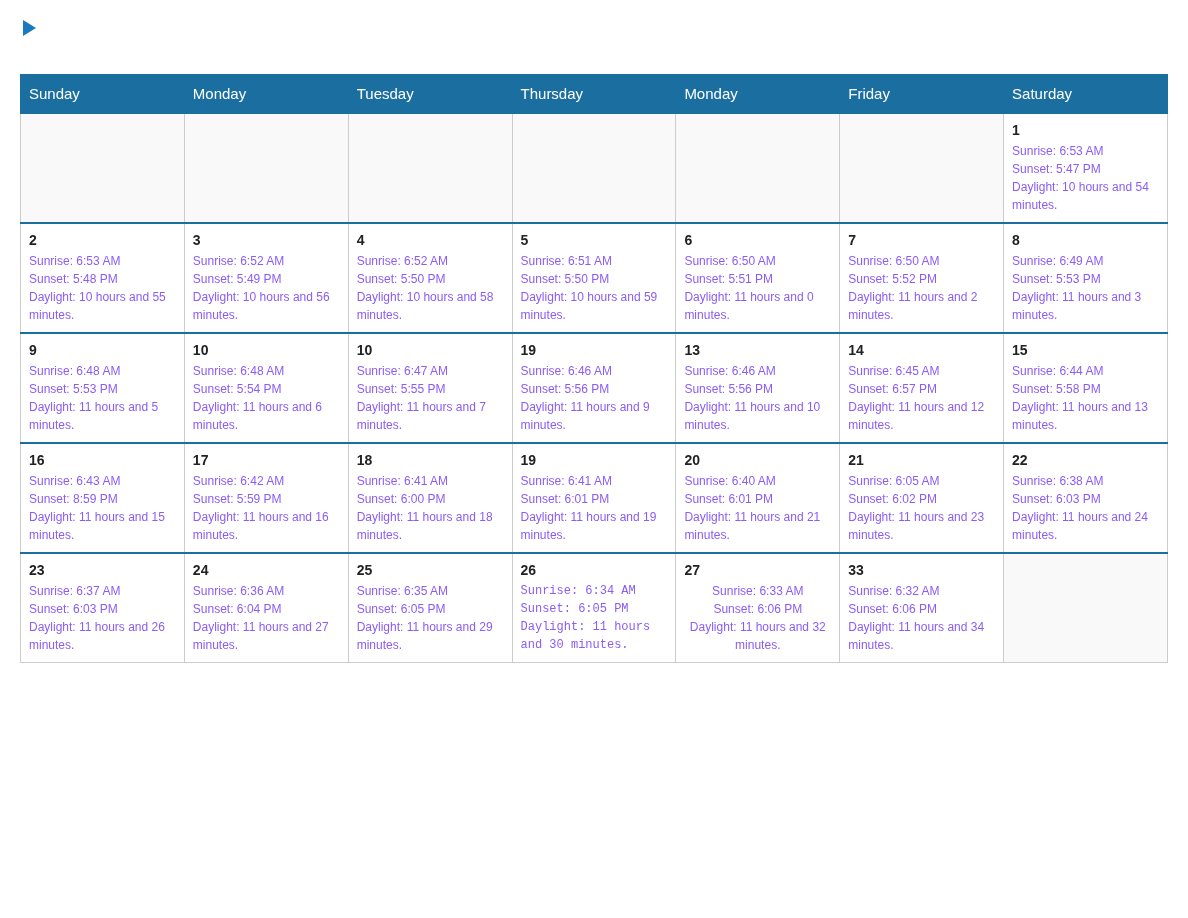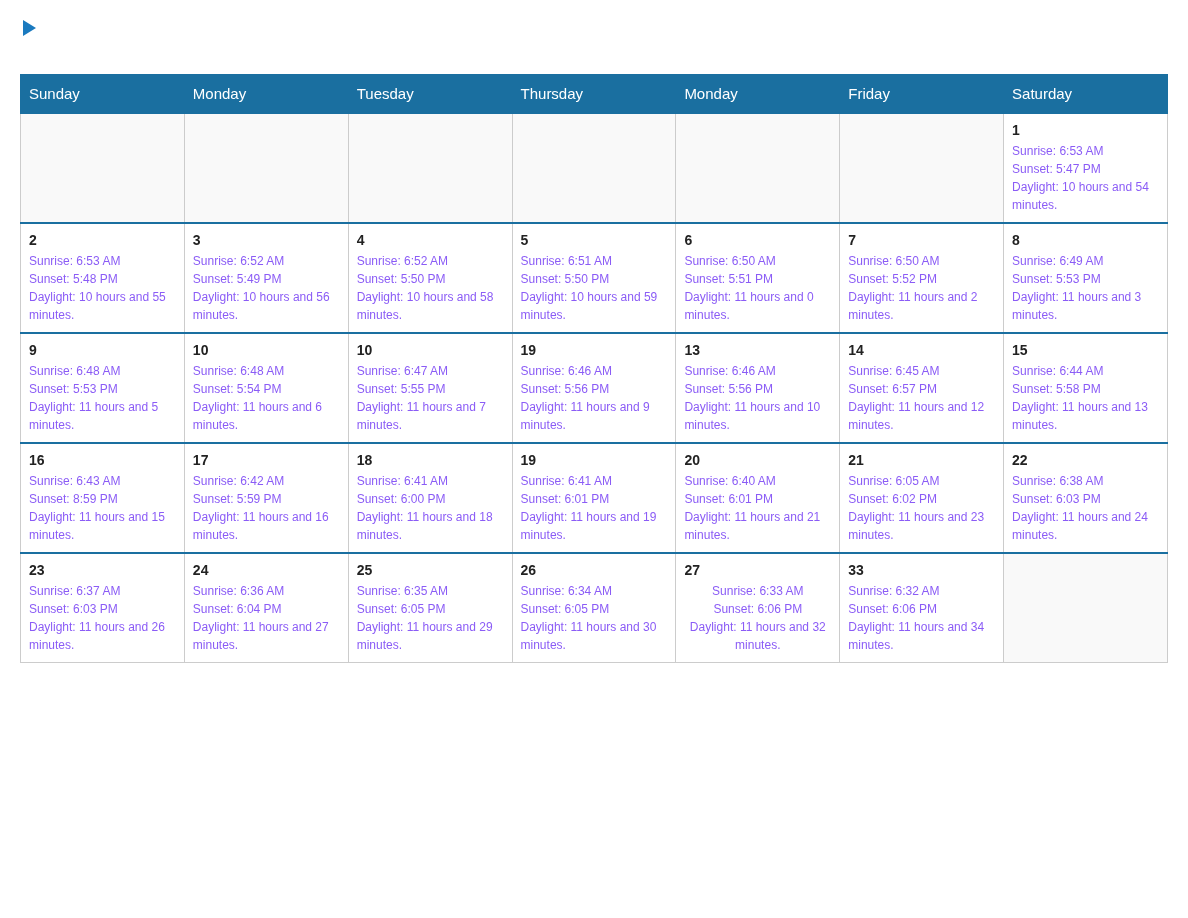--- a/index.html
+++ b/index.html
@@ -295,21 +295,21 @@
 Daylight: 11 hours and 27 minutes.</div>
         </td>
         <td>
           <span class="day-number">25</span>
           <div class="day-info" style="white-space: pre-line;">Sunrise: 6:35 AM
 Sunset: 6:05 PM
 Daylight: 11 hours and 29 minutes.</div>
         </td>
         <td>
           <span class="day-number">26</span>
-          <div class="day-info" style="white-space: pre-line;">Sunrise: 6:34 AM
+          <div class="day-info" style="white-space: pre-line; font-family: Liberation Mono, monospace;">Sunrise: 6:34 AM
 Sunset: 6:05 PM
 Daylight: 11 hours and 30 minutes.</div>
         </td>
         <td>
           <span class="day-number">27</span>
           <div class="day-info" style="white-space: pre-line; text-align: center;">Sunrise: 6:33 AM
 Sunset: 6:06 PM
 Daylight: 11 hours and 32 minutes.</div>
         </td>
         <td>

